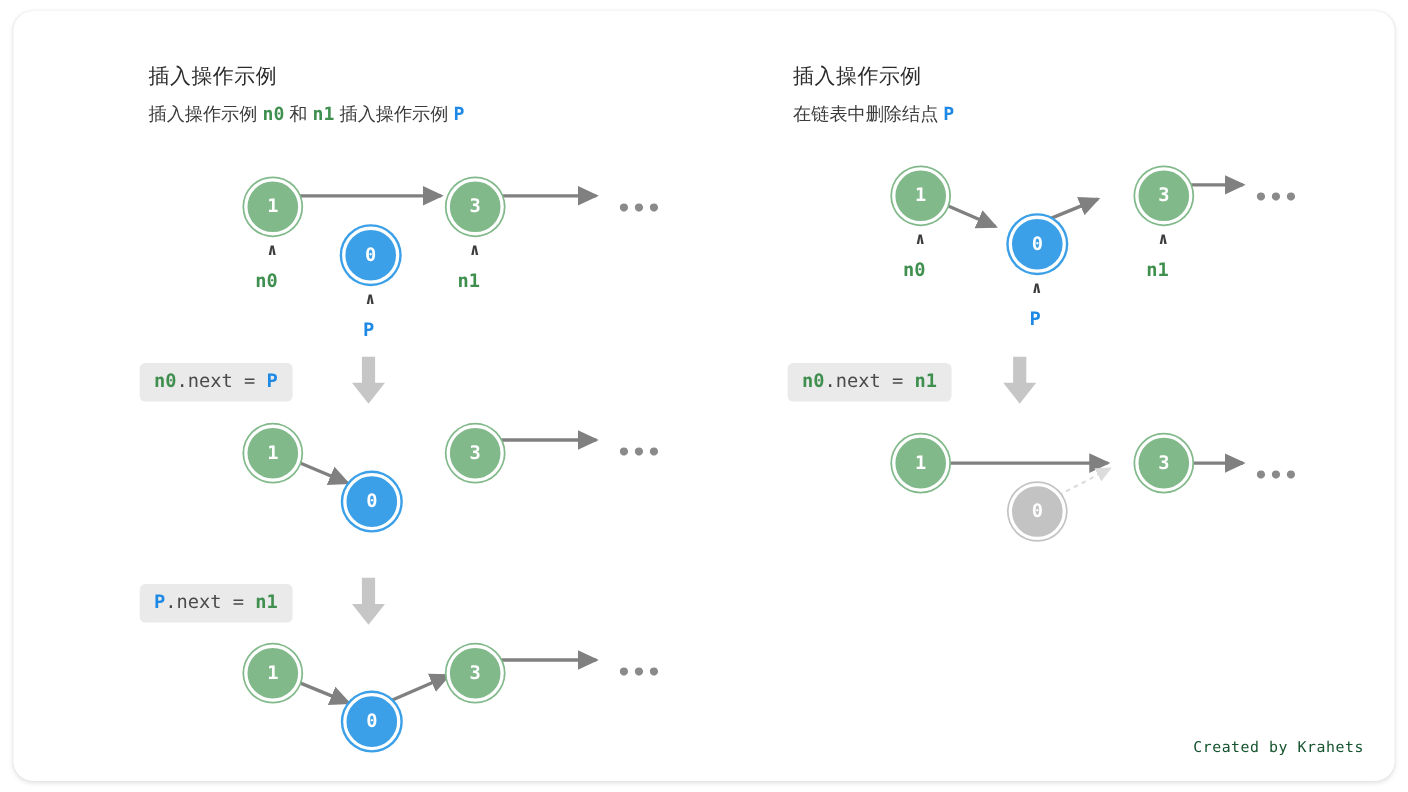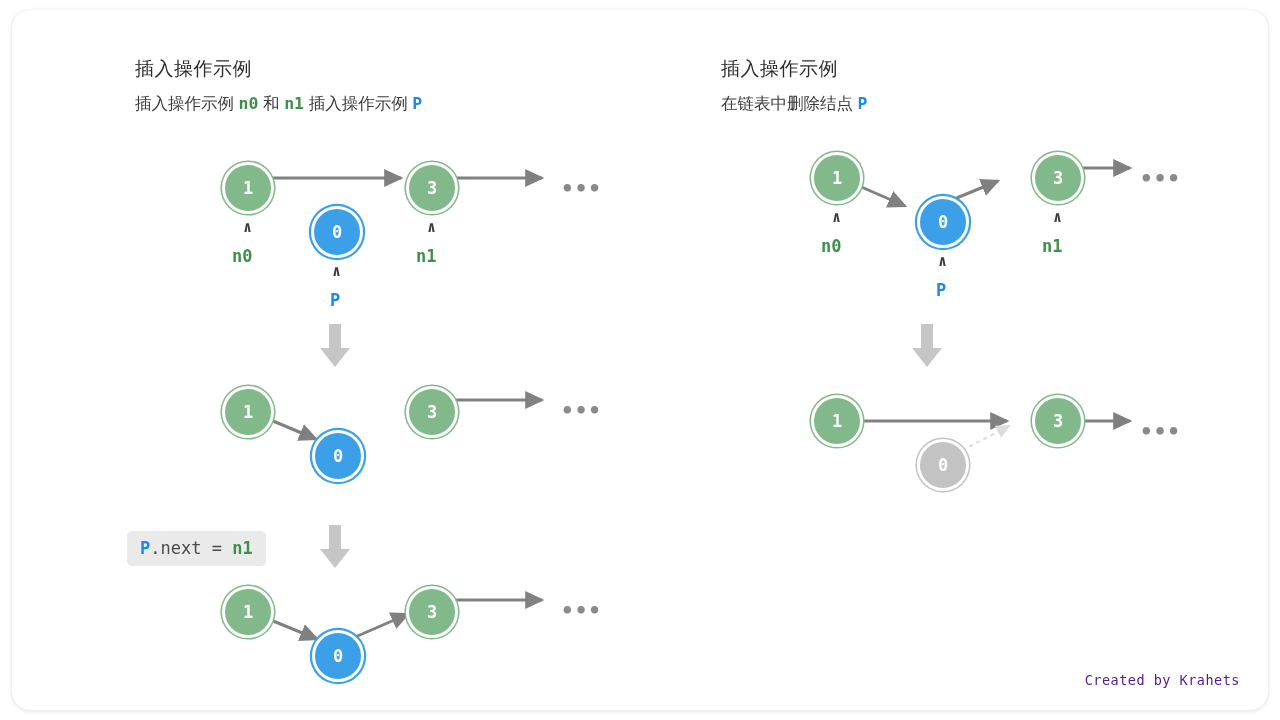--- a/index.html
+++ b/index.html
@@ -66,21 +66,21 @@
   }
 
   
   .down-arrow{position:absolute;width:30px;height:44px;}
 
   svg.edges{position:absolute;left:0;top:0;width:1256px;height:700px;pointer-events:none;}
 
   #credit{
     position:absolute;right:28px;bottom:22px;
     font-family:"DejaVu Sans Mono","Liberation Mono",monospace;
-    font-size:13.5px;color:#4c1d95;letter-spacing:.5px;white-space:nowrap;
+    font-size:13.5px;color:#14532d;letter-spacing:.5px;white-space:nowrap;
   }
 </style>
 </head>
 <body>
 
 <div id="card">
 
   <svg class="edges" viewBox="0 0 1256 700">
     <defs>
       <marker id="ah" markerWidth="7" markerHeight="7" refX="5.6" refY="3" orient="auto">
@@ -136,20 +136,23 @@
     <div class="ptr-label blue-txt" style="left:318px;top:282px;">P</div>
 
     <div class="node green" style="left:394px;top:152px;">
       <span>3</span>
     </div>
     <div class="caret" style="left:415px;top:210px;">∧</div>
     <div class="ptr-label green-txt" style="left:404px;top:238px;">n1</div>
 
     <div class="dots" style="left:549px;top:169px;">•••</div>
 
+    <div class="code-chip" style="left:115px;top:320px;">
+      <span class="g">n0</span><span>.next = </span><span class="b">P</span>
+    </div>
     <svg class="down-arrow" style="left:308px;top:314px;" viewBox="0 0 30 44">
       <path d="M9,0 H21 V24 H30 L15,43 L0,24 H9 Z" fill="#c6c6c6"></path>
     </svg>
 
     <div class="node green" style="left:210px;top:376px;">
       <span>1</span>
     </div>
     <div class="node blue" style="left:300px;top:420px;">
       <span>0</span>
     </div>
@@ -199,20 +202,23 @@
     <div class="ptr-label blue-txt" style="left:338px;top:272px;">P</div>
 
     <div class="node green" style="left:434px;top:142px;">
       <span>3</span>
     </div>
     <div class="caret" style="left:455px;top:200px;">∧</div>
     <div class="ptr-label green-txt" style="left:444px;top:228px;">n1</div>
 
     <div class="dots" style="left:1128px;top:159px;position:absolute;left:542px;top:159px;">•••</div>
 
+    <div class="code-chip" style="left:118px;top:320px;">
+      <span class="g">n0</span><span>.next = </span><span class="g">n1</span>
+    </div>
     <svg class="down-arrow" style="left:314px;top:314px;" viewBox="0 0 30 44">
       <path d="M9,0 H21 V24 H30 L15,43 L0,24 H9 Z" fill="#c6c6c6"></path>
     </svg>
 
     <div class="node green" style="left:213px;top:385px;">
       <span>1</span>
     </div>
     <div class="node gray" style="left:319px;top:429px;">
       <span>0</span>
     </div>

